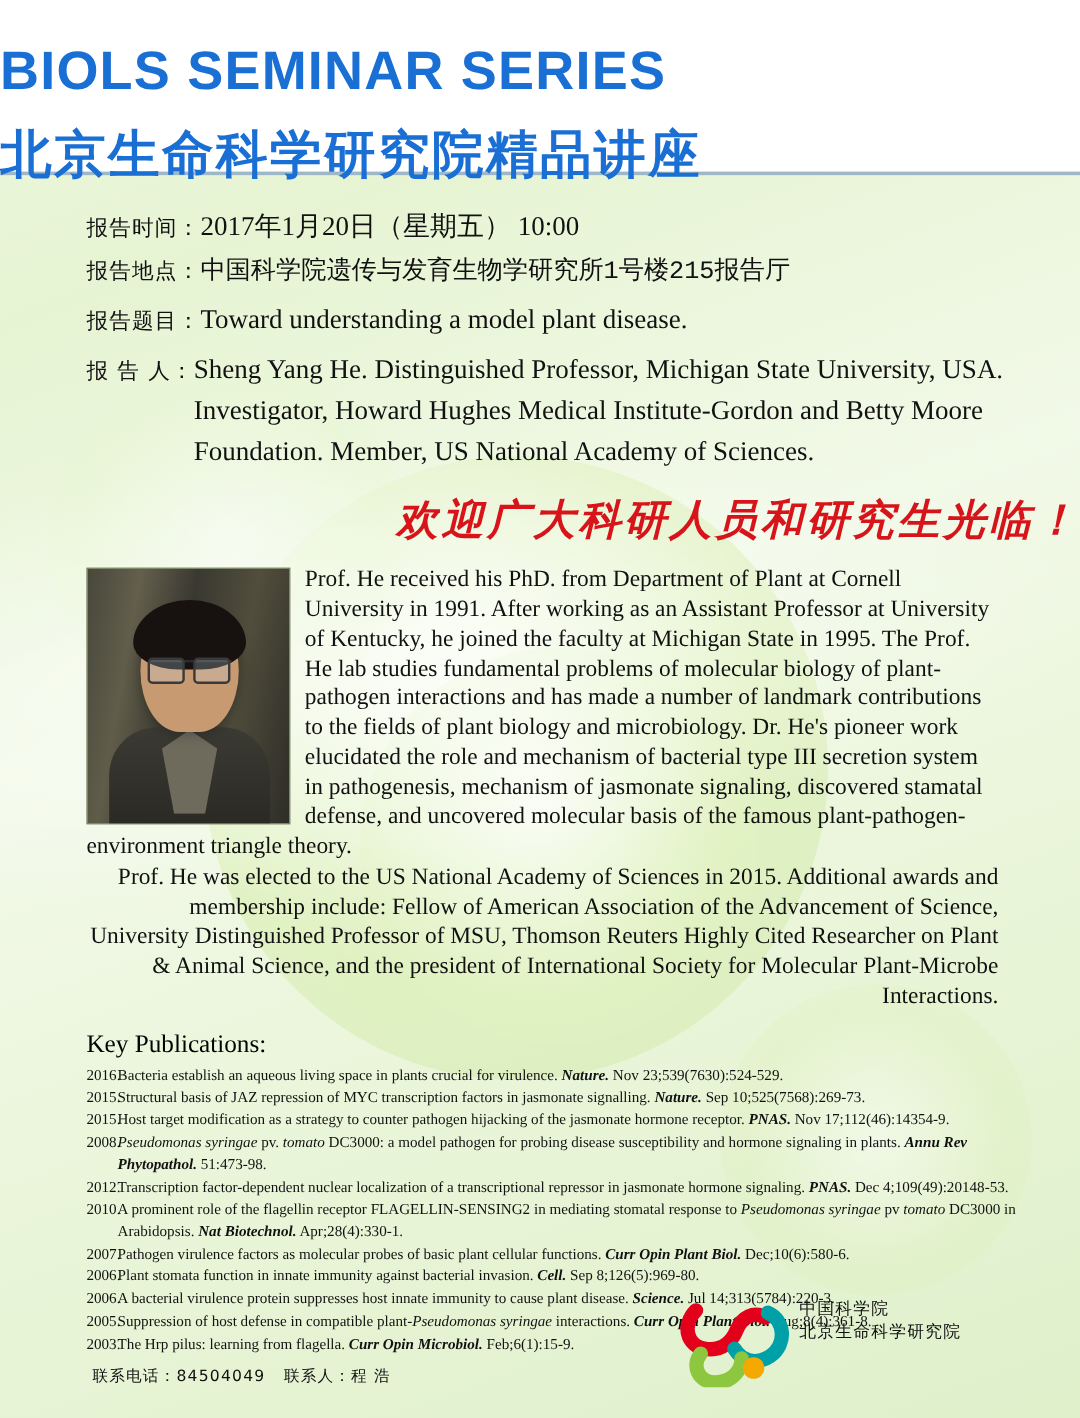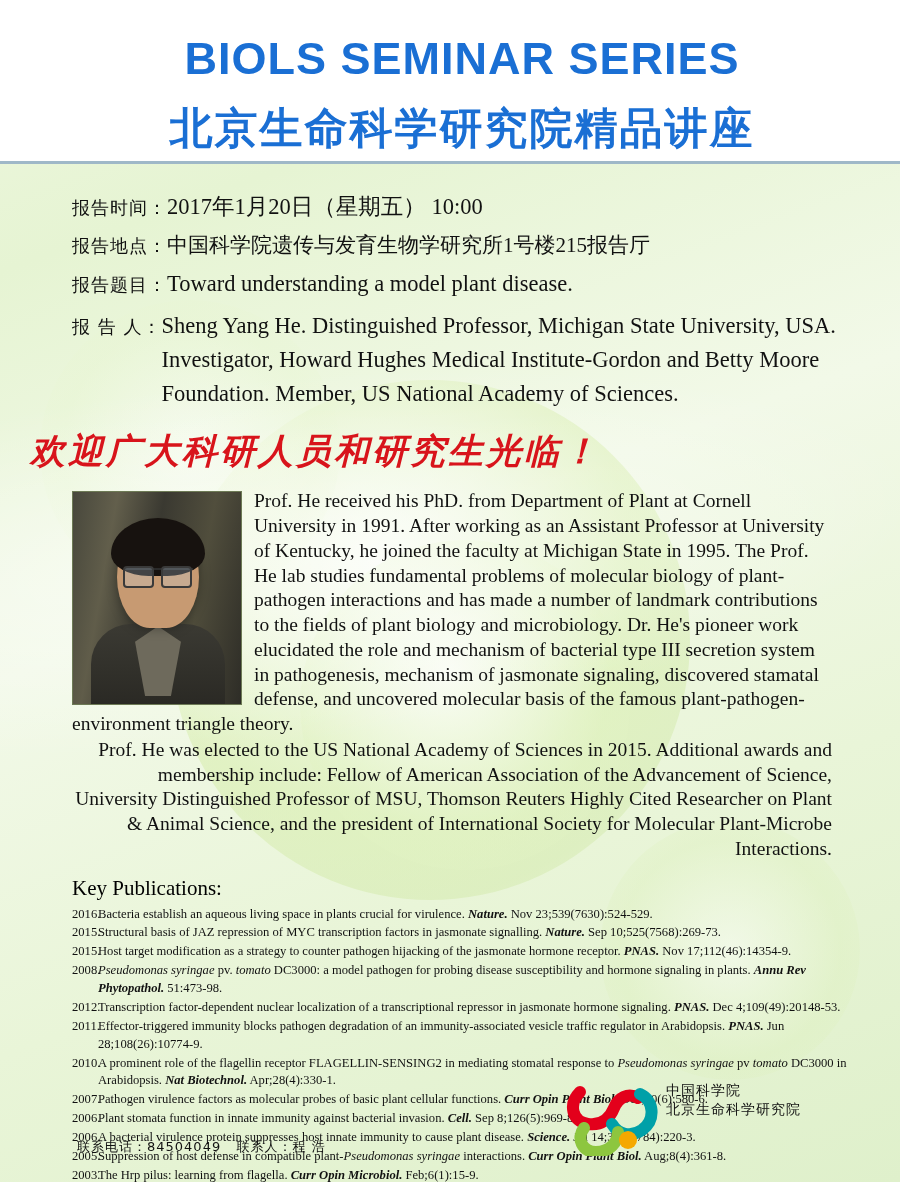--- a/index.html
+++ b/index.html
@@ -53,27 +53,25 @@
     width: 1100px;
     height: 420px;
     background: radial-gradient(ellipse at 30% 50%, rgba(255,255,255,0.55) 0%, rgba(255,255,255,0.0) 62%);
     transform: rotate(-6deg);
     pointer-events: none;
   }
 
   
   .header {
     position: relative;
-    height: 164px;
+    height: 146px;
     background: #ffffff;
-    text-align: center;
     border-bottom: 3px solid #9fb8c8;
     box-sizing: border-box;
     padding-top: 34px;
-    padding-left: 24px;
   }
   .title-en {
     font-family: "Liberation Sans", sans-serif;
     font-weight: bold;
     font-size: 45px;
     letter-spacing: 1px;
     color: #1a6fd4;
     line-height: 1.1;
   }
   .title-cn {
@@ -109,29 +107,29 @@
     white-space: nowrap;
     flex: 0 0 auto;
     letter-spacing: 1px;
   }
   .info-value {
     font-family: Liberation Serif, serif;
     font-size: 22.5px;
     flex: 1 1 auto;
   }
   .info-value.cn {
-    font-family: Liberation Serif, serif;
+    font-family: Liberation Mono, monospace;
     font-size: 21px;
   }
   .speaker-value {
     line-height: 1.5;
   }
 
   .welcome {
-    text-align: left;
+    text-align: right;
     font-family: "DejaVu Sans", sans-serif;
     font-weight: bold;
     font-style: italic;
     font-size: 35px;
     color: #d8141b;
     letter-spacing: 3px;
     margin: 18px 0 14px 0;
     padding-left: 30px;
   }
 
@@ -351,21 +349,20 @@
       <div class="bio-more">Prof. He was elected to the US National Academy of Sciences in 2015. Additional awards and membership include: Fellow of American Association of the Advancement of Science, University Distinguished Professor of MSU, Thomson Reuters Highly Cited Researcher on Plant &amp; Animal Science, and the president of International Society for Molecular Plant-Microbe Interactions.</div>
     </div>
 
     <div class="pub-heading">Key Publications:</div>
     <div class="pub-list" id="pub-list">
         <div class="pub-item"><span class="yr">2016.</span><span>Bacteria establish an aqueous living space in plants crucial for virulence. <b>Nature.</b> Nov 23;539(7630):524-529.</span></div>
         <div class="pub-item"><span class="yr">2015.</span><span>Structural basis of JAZ repression of MYC transcription factors in jasmonate signalling. <b>Nature.</b> Sep 10;525(7568):269-73.</span></div>
         <div class="pub-item"><span class="yr">2015.</span><span>Host target modification as a strategy to counter pathogen hijacking of the jasmonate hormone receptor. <b>PNAS.</b> Nov 17;112(46):14354-9.</span></div>
         <div class="pub-item"><span class="yr">2008.</span><span><i>Pseudomonas syringae</i> pv. <i>tomato</i> DC3000: a model pathogen for probing disease susceptibility and hormone signaling in plants. <b>Annu Rev Phytopathol.</b> 51:473-98.</span></div>
         <div class="pub-item"><span class="yr">2012.</span><span>Transcription factor-dependent nuclear localization of a transcriptional repressor in jasmonate hormone signaling. <b>PNAS.</b> Dec 4;109(49):20148-53.</span></div>
-        <div class="pub-item"><span class="yr">2011.</span><span>Effector-triggered immunity blocks pathogen degradation of an immunity-associated vesicle traffic regulator in Arabidopsis. <b>PNAS.</b> Jun 28;108(26):10774-9.</span></div>
         <div class="pub-item"><span class="yr">2010.</span><span>A prominent role of the flagellin receptor FLAGELLIN-SENSING2 in mediating stomatal response to <i>Pseudomonas syringae</i> pv <i>tomato</i> DC3000 in Arabidopsis. <b>Nat Biotechnol.</b> Apr;28(4):330-1.</span></div>
         <div class="pub-item"><span class="yr">2007.</span><span>Pathogen virulence factors as molecular probes of basic plant cellular functions. <b>Curr Opin Plant Biol.</b> Dec;10(6):580-6.</span></div>
         <div class="pub-item"><span class="yr">2006.</span><span>Plant stomata function in innate immunity against bacterial invasion. <b>Cell.</b> Sep 8;126(5):969-80.</span></div>
         <div class="pub-item"><span class="yr">2006.</span><span>A bacterial virulence protein suppresses host innate immunity to cause plant disease. <b>Science.</b> Jul 14;313(5784):220-3.</span></div>
         <div class="pub-item"><span class="yr">2005.</span><span>Suppression of host defense in compatible plant-<i>Pseudomonas syringae</i> interactions. <b>Curr Opin Plant Biol.</b> Aug;8(4):361-8.</span></div>
         <div class="pub-item"><span class="yr">2003.</span><span>The Hrp pilus: learning from flagella. <b>Curr Opin Microbiol.</b> Feb;6(1):15-9.</span></div>
       </div>
 
   </div>
 

